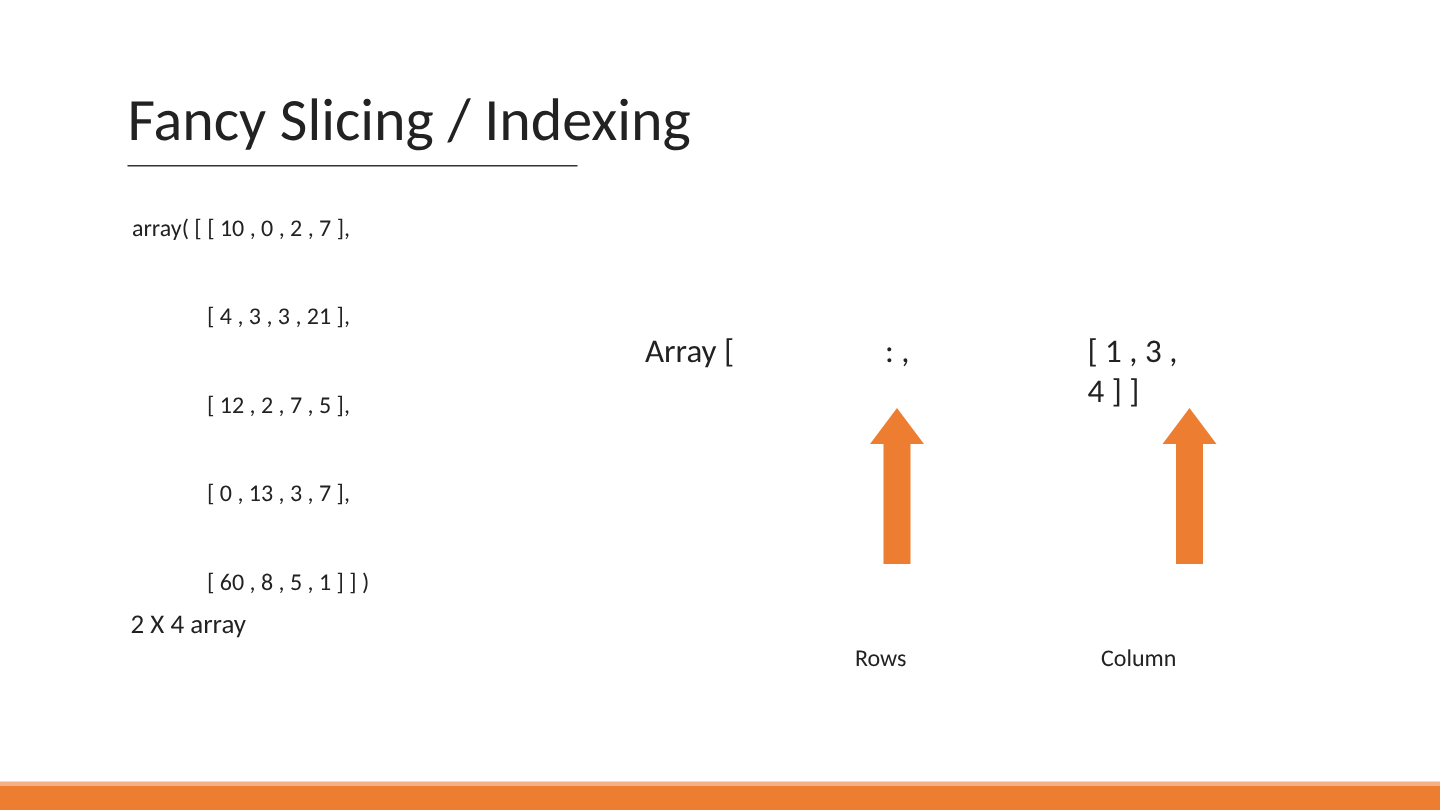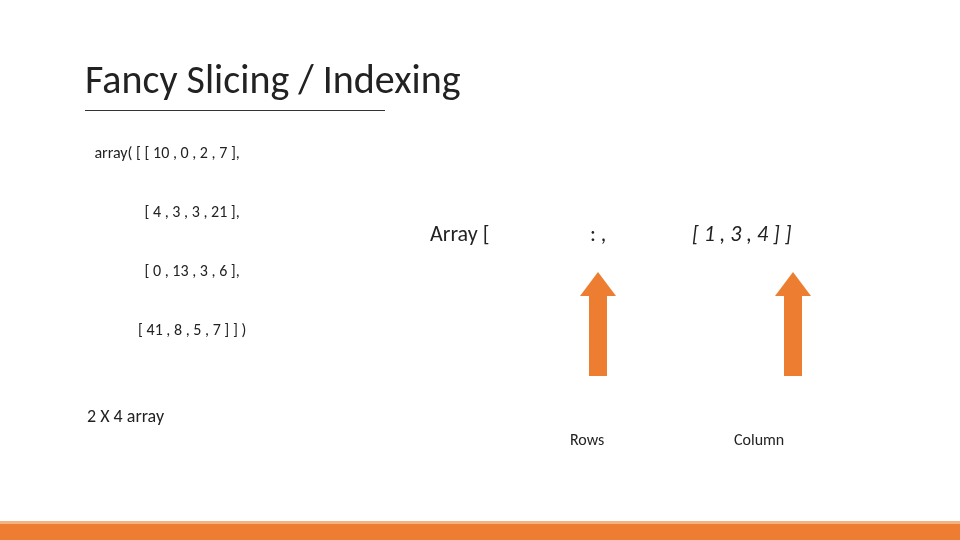--- a/index.html
+++ b/index.html
@@ -1,26 +1,26 @@
 <!DOCTYPE html>
 <html><head>
 <meta charset="utf-8">
 <style>
   * { box-sizing: border-box; margin: 0; padding: 0; }
   html, body { width: 960px; height: 540px; font-family: "Segoe UI Light", "Segoe UI", Calibri, Arial, sans-serif; background: #fff; color: #222; overflow: hidden; }
   .slide { position: relative; width: 796px; height: 540px; }
   .title { position: absolute; left: 85px; top: 55px; font-size: 40px; font-weight: 300; }
   .title-rule { position: absolute; left: 85px; top: 110px; width: 300px; border-bottom: 1px solid #333; }
   .arr-block { position: absolute; left: 88px; top: 145px; font-size: 16px; line-height: 1.0; }
-  .arr-block .row { margin-bottom: 25px; text-align: center; }
+  .arr-block .row { margin-bottom: 25px; }
   .arr-block .indent { padding-left: 50px; margin-top: 43px; }
   .expr { position: absolute; top: 220px; font-size: 22px; font-weight: 400; }
   .expr.part-a { left: 430px; }
   .expr.part-b { left: 590px; }
-  .expr.part-c { left: 692px; font-style: italic; }
+  .expr.part-c { left: 725px; }
   .arrow { position: absolute; width: 36px; }
   .arrow .head { width: 0; height: 0; border-left: 18px solid transparent; border-right: 18px solid transparent; border-bottom: 24px solid #ed7d31; }
   .arrow .shaft { width: 18px; height: 80px; background: #ed7d31; margin: 0 auto; }
   .arrow.a1 { left: 580px; top: 272px; }
   .arrow.a2 { left: 775px; top: 272px; }
   .lbl { position: absolute; top: 430px; font-size: 16px; }
   .lbl.rows { left: 570px; }
   .lbl.cols { left: 734px; }
   .dim-note { position: absolute; left: 87px; top: 405px; font-size: 18px; }
   .footer-bar { position: absolute; left: 0; bottom: 0; width: 960px; height: 16px; background: #ed7d31; }
@@ -30,22 +30,23 @@
 <body>
 
 <div class="slide">
 
   <div class="title">Fancy Slicing / Indexing</div>
   <div class="title-rule"></div>
 
   <div class="arr-block">
     <div class="row">array( [ [ 10 , 0 , 2 , 7 ],</div>
     <div class="row indent">[ 4 , 3 , 3 , 21 ],</div>
-    <div class="row indent">[ 0 , 13 , 3 , 6 ],</div>
-    <div class="row indent">[ 41 , 8 , 5 , 7 ] ] )</div>
+    <div class="row indent">[ 12 , 2 , 7 , 5 ],</div>
+    <div class="row indent">[ 0 , 13 , 3 , 7 ],</div>
+    <div class="row indent">[ 60 , 8 , 5 , 1 ] ] )</div>
   </div>
 
   <div class="expr part-a">Array [</div>
   <div class="expr part-b">: ,</div>
   <div class="expr part-c">[ 1 , 3 , 4 ] ]</div>
 
   <div class="arrow a1">
     <div class="head"></div>
       <div class="shaft"></div>
   </div>

